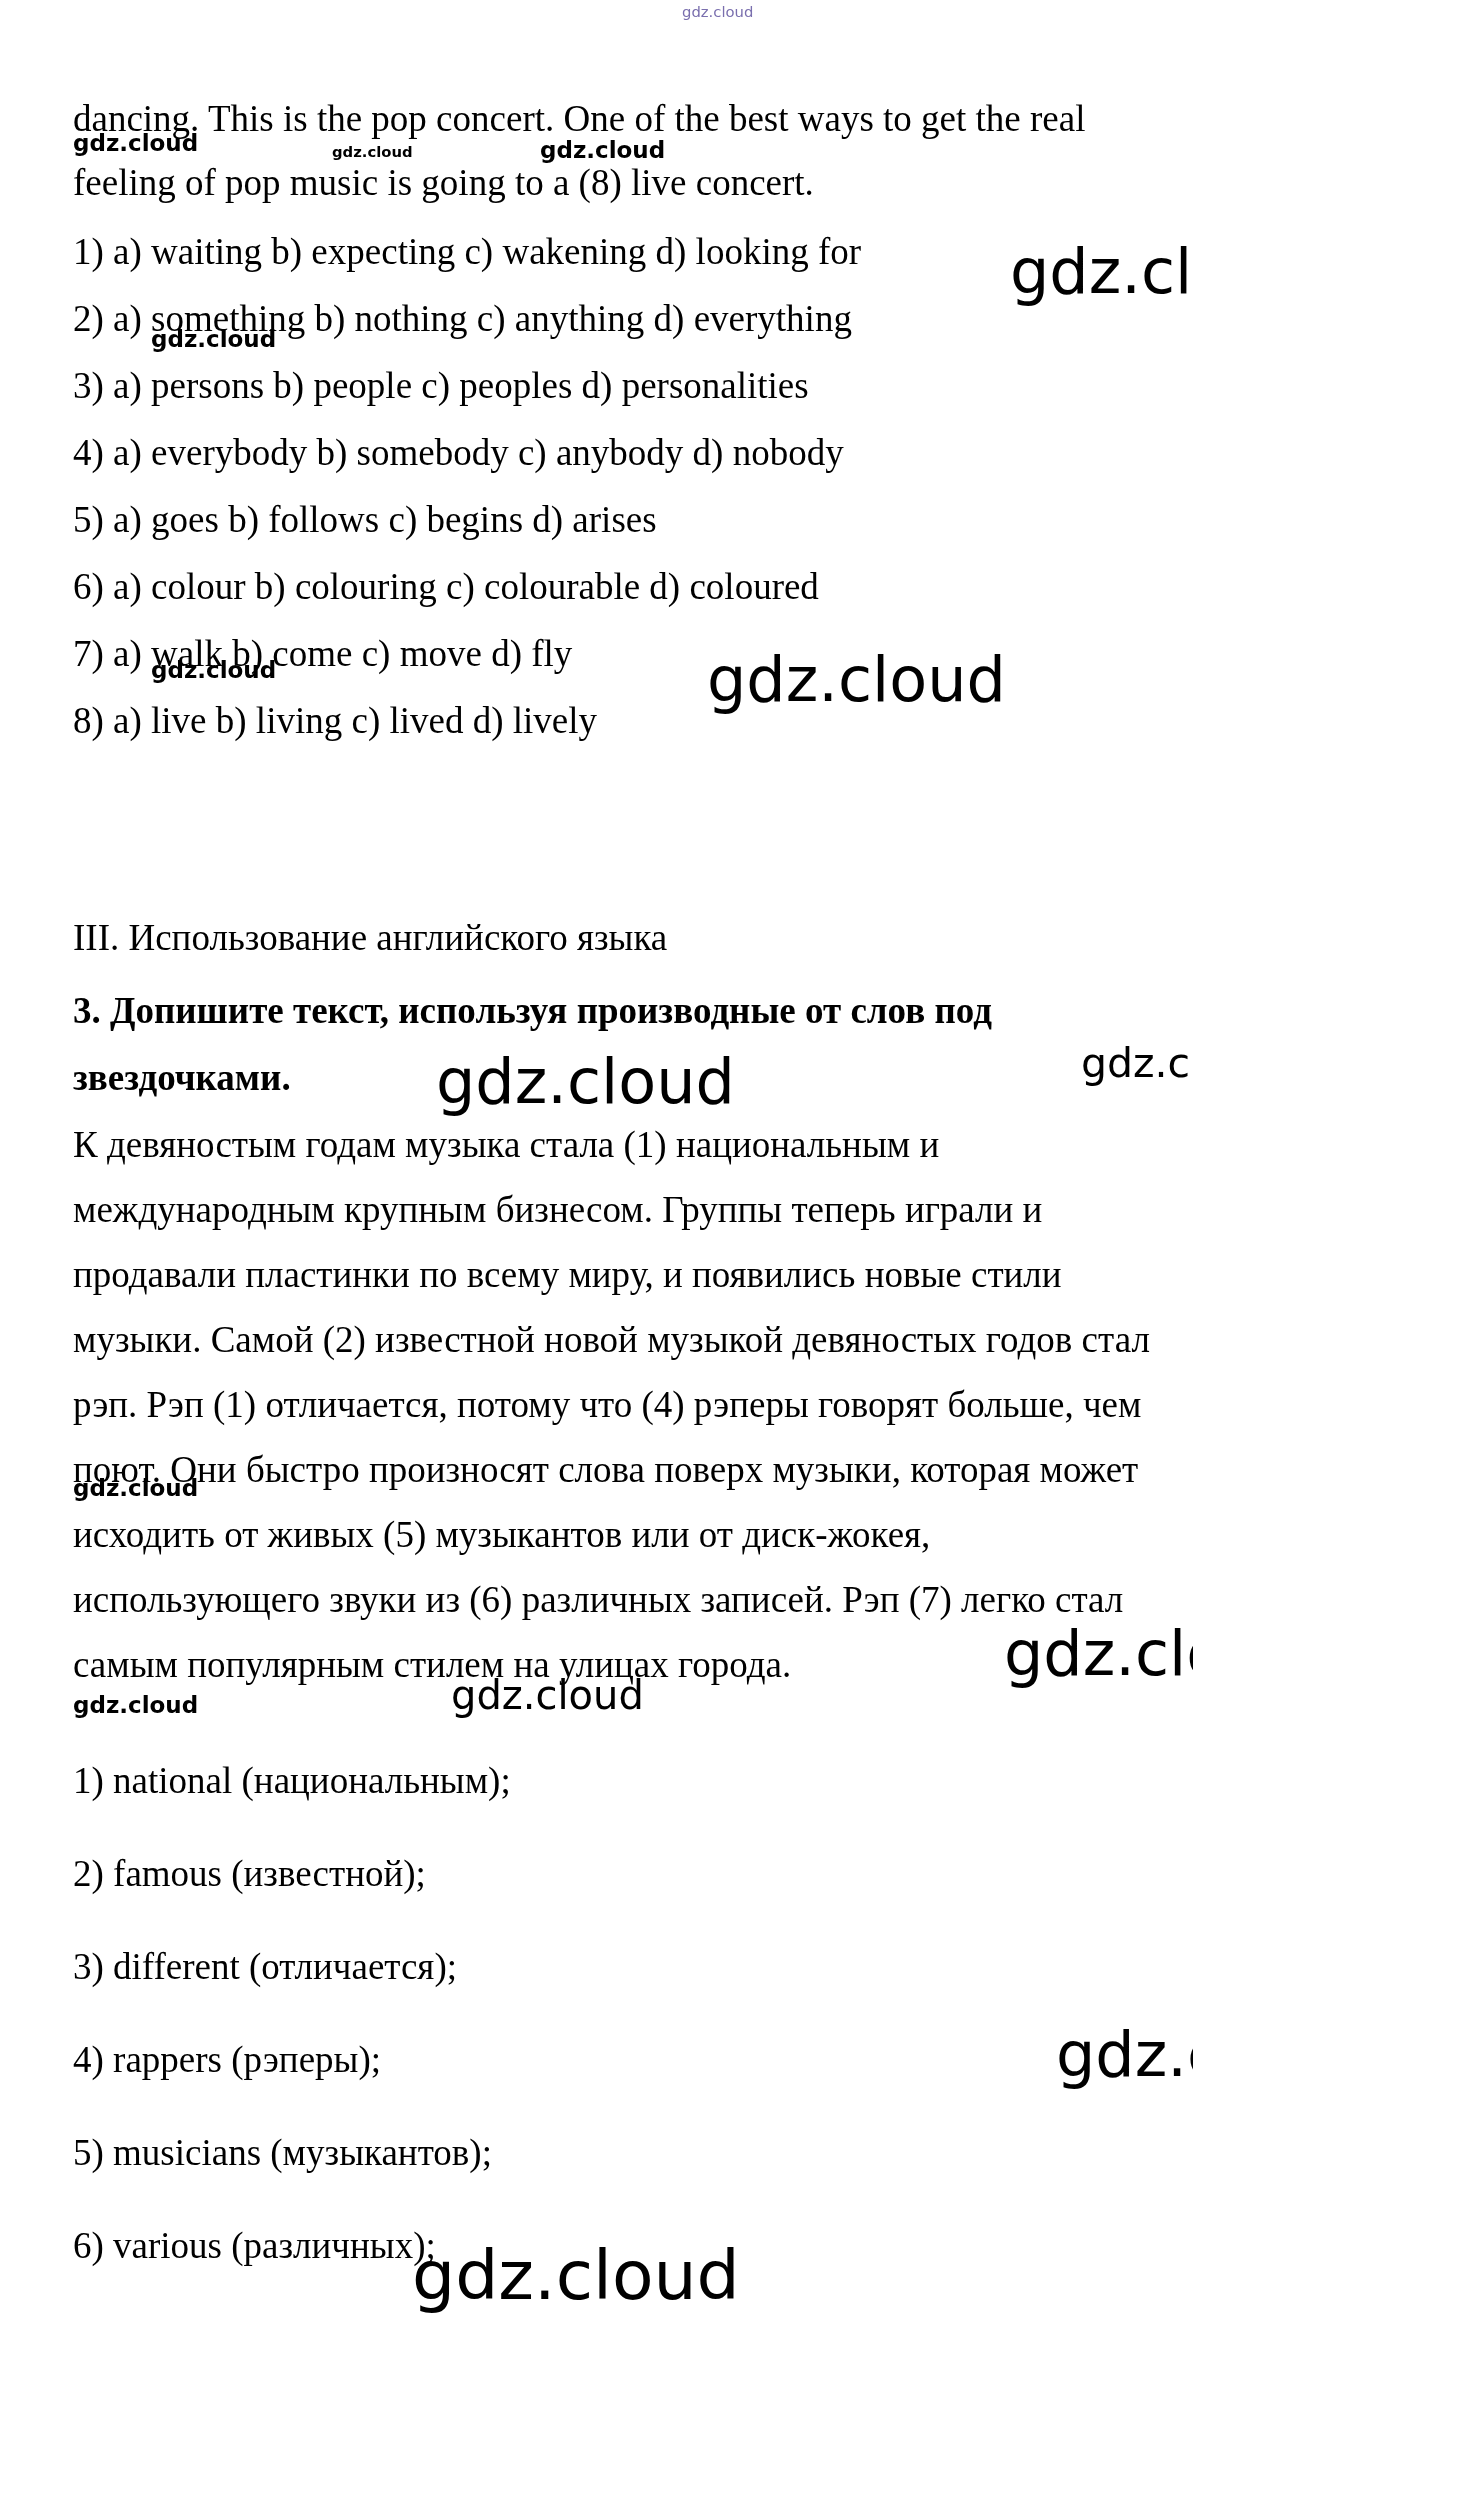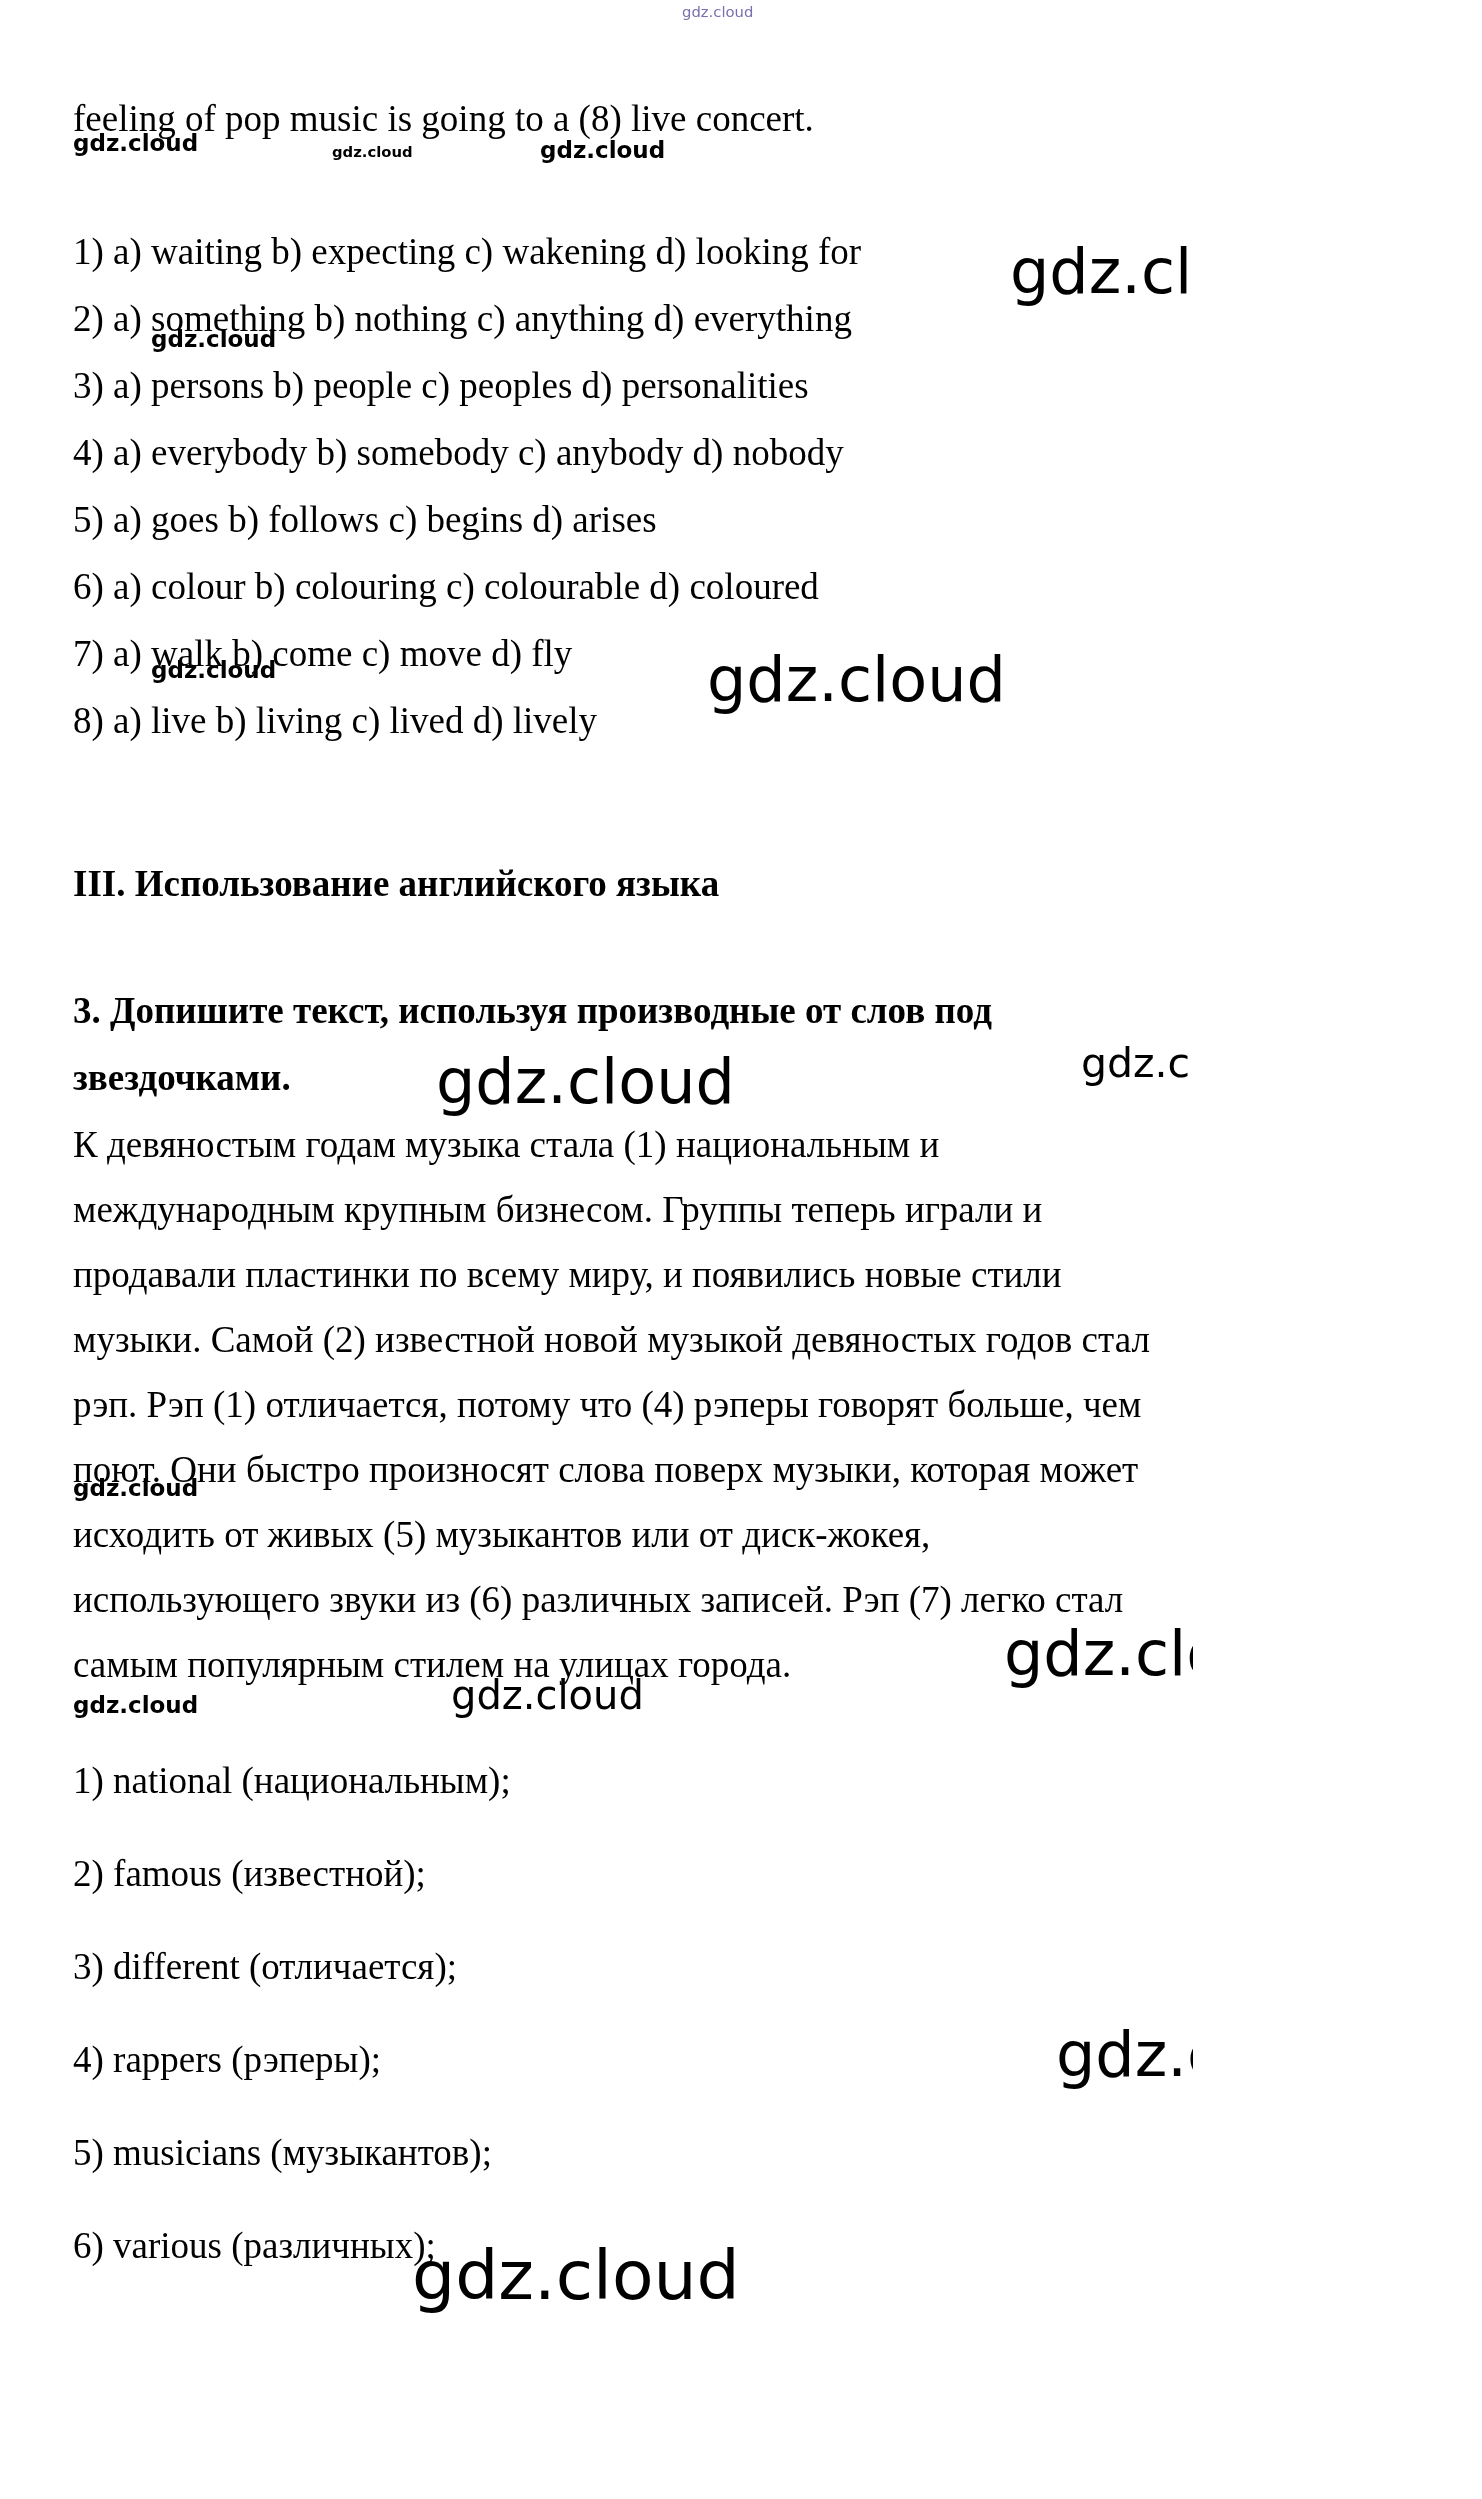--- a/index.html
+++ b/index.html
@@ -28,23 +28,23 @@
   .options {
     position: absolute;
     left: 73px;
     top: 218px;
     font-size: 37px;
     line-height: 67px;
   }
   .heading {
     position: absolute;
     left: 73px;
-    top: 862px;
+    top: 916px;
     font-size: 37px;
-    font-weight: bold;
+    font-weight: normal;
   }
   .task {
     position: absolute;
     left: 73px;
     top: 977px;
     font-size: 37px;
     font-weight: bold;
     line-height: 67px;
   }
   .passage {
@@ -87,20 +87,21 @@
   <span class="wm" style="left:436px; top:1045px; font-size:62px;">gdz.cloud</span>
   <span class="wm" style="left:1081px; top:1039px; font-size:41px;">gdz.cloud</span>
   <span class="wm wm-bold" style="left:73px; top:1475px; font-size:23px;">gdz.cloud</span>
   <span class="wm" style="left:1004px; top:1617px; font-size:62px;">gdz.cloud</span>
   <span class="wm wm-bold" style="left:73px; top:1692px; font-size:23px;">gdz.cloud</span>
   <span class="wm" style="left:451px; top:1672px; font-size:40px;">gdz.cloud</span>
   <span class="wm" style="left:1056px; top:2018px; font-size:62px;">gdz.cloud</span>
   <span class="wm" style="left:412px; top:2236px; font-size:68px;">gdz.cloud</span>
 
   <div class="intro">
+    <div class="tl">dancing. This is the pop concert. One of the best ways to get the real</div>
     <div class="tl">feeling of pop music is going to a (8) live concert.</div>
   </div>
 
   <div class="options">
     <div class="tl">1) a) waiting b) expecting c) wakening d) looking for</div>
     <div class="tl">2) a) something b) nothing c) anything d) everything</div>
     <div class="tl">3) a) persons b) people c) peoples d) personalities</div>
     <div class="tl">4) a) everybody b) somebody c) anybody d) nobody</div>
     <div class="tl">5) a) goes b) follows c) begins d) arises</div>
     <div class="tl">6) a) colour b) colouring c) colourable d) coloured</div>

